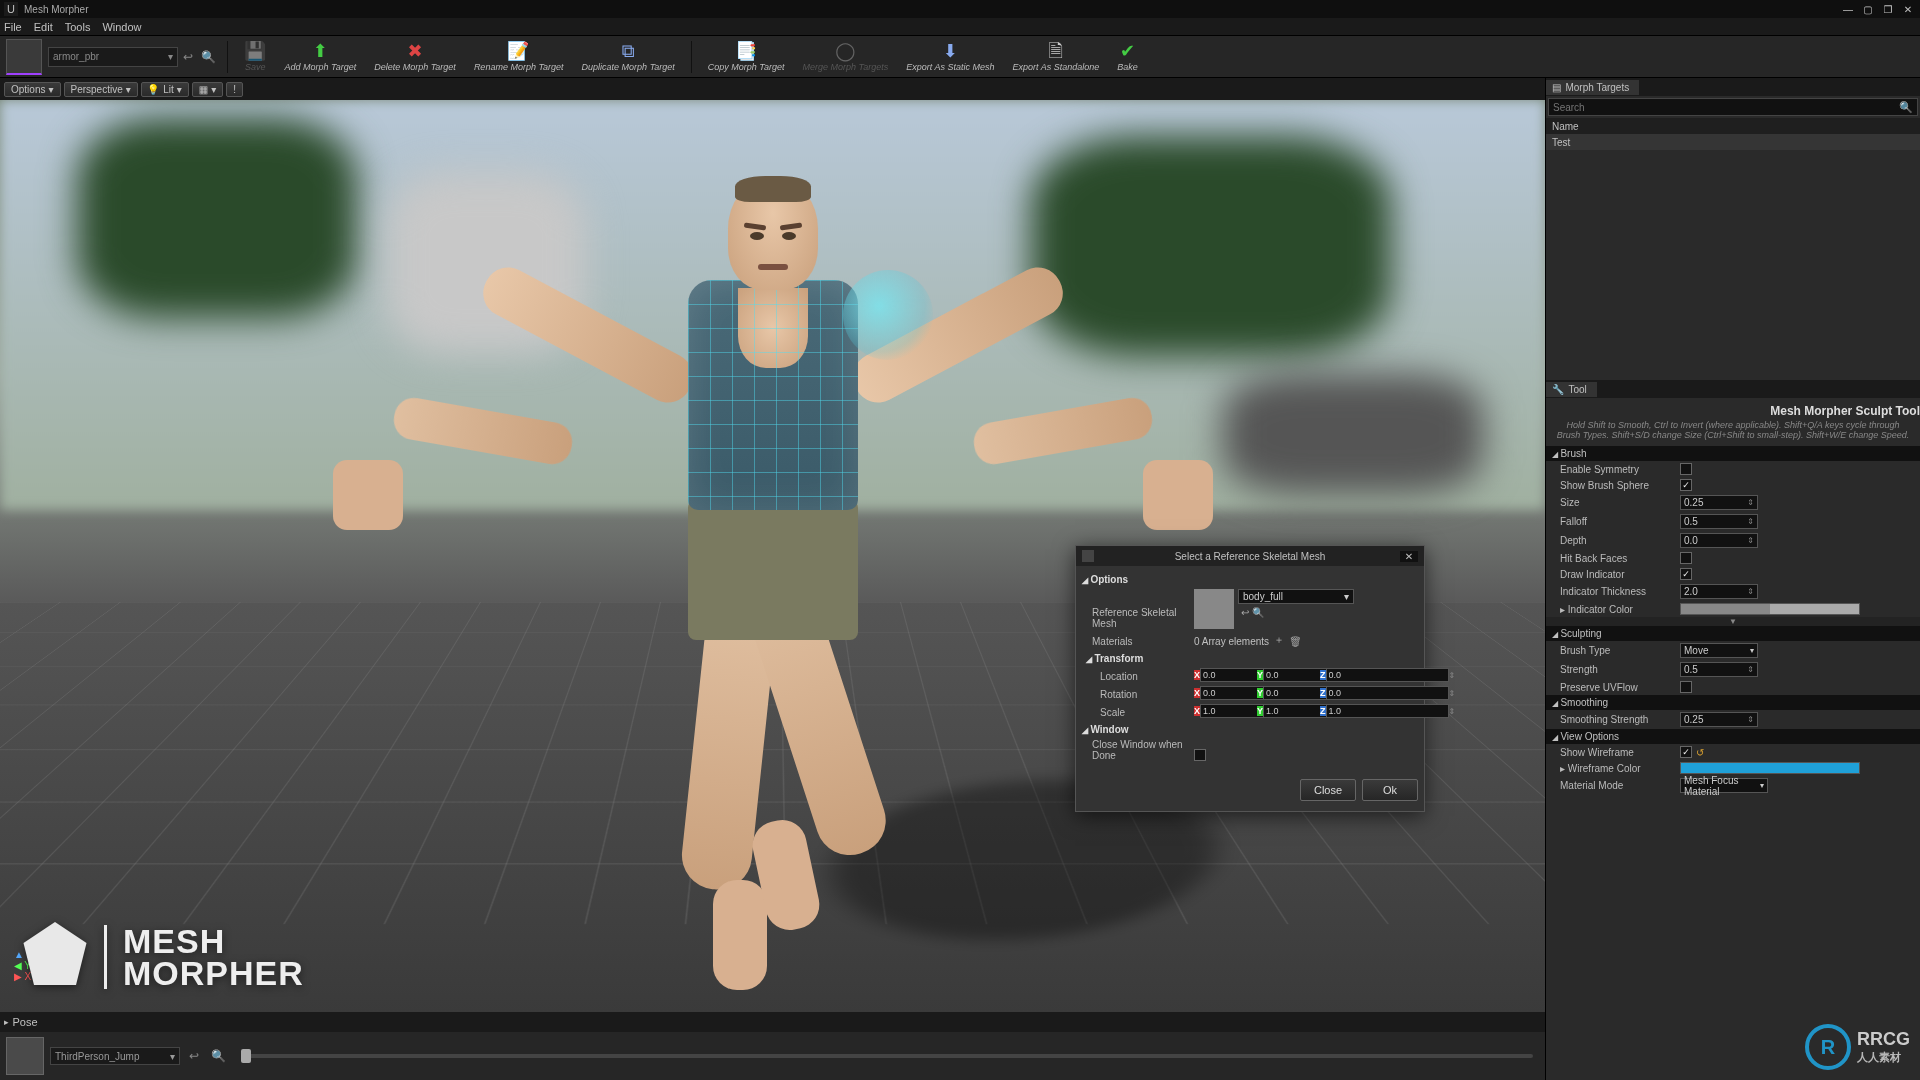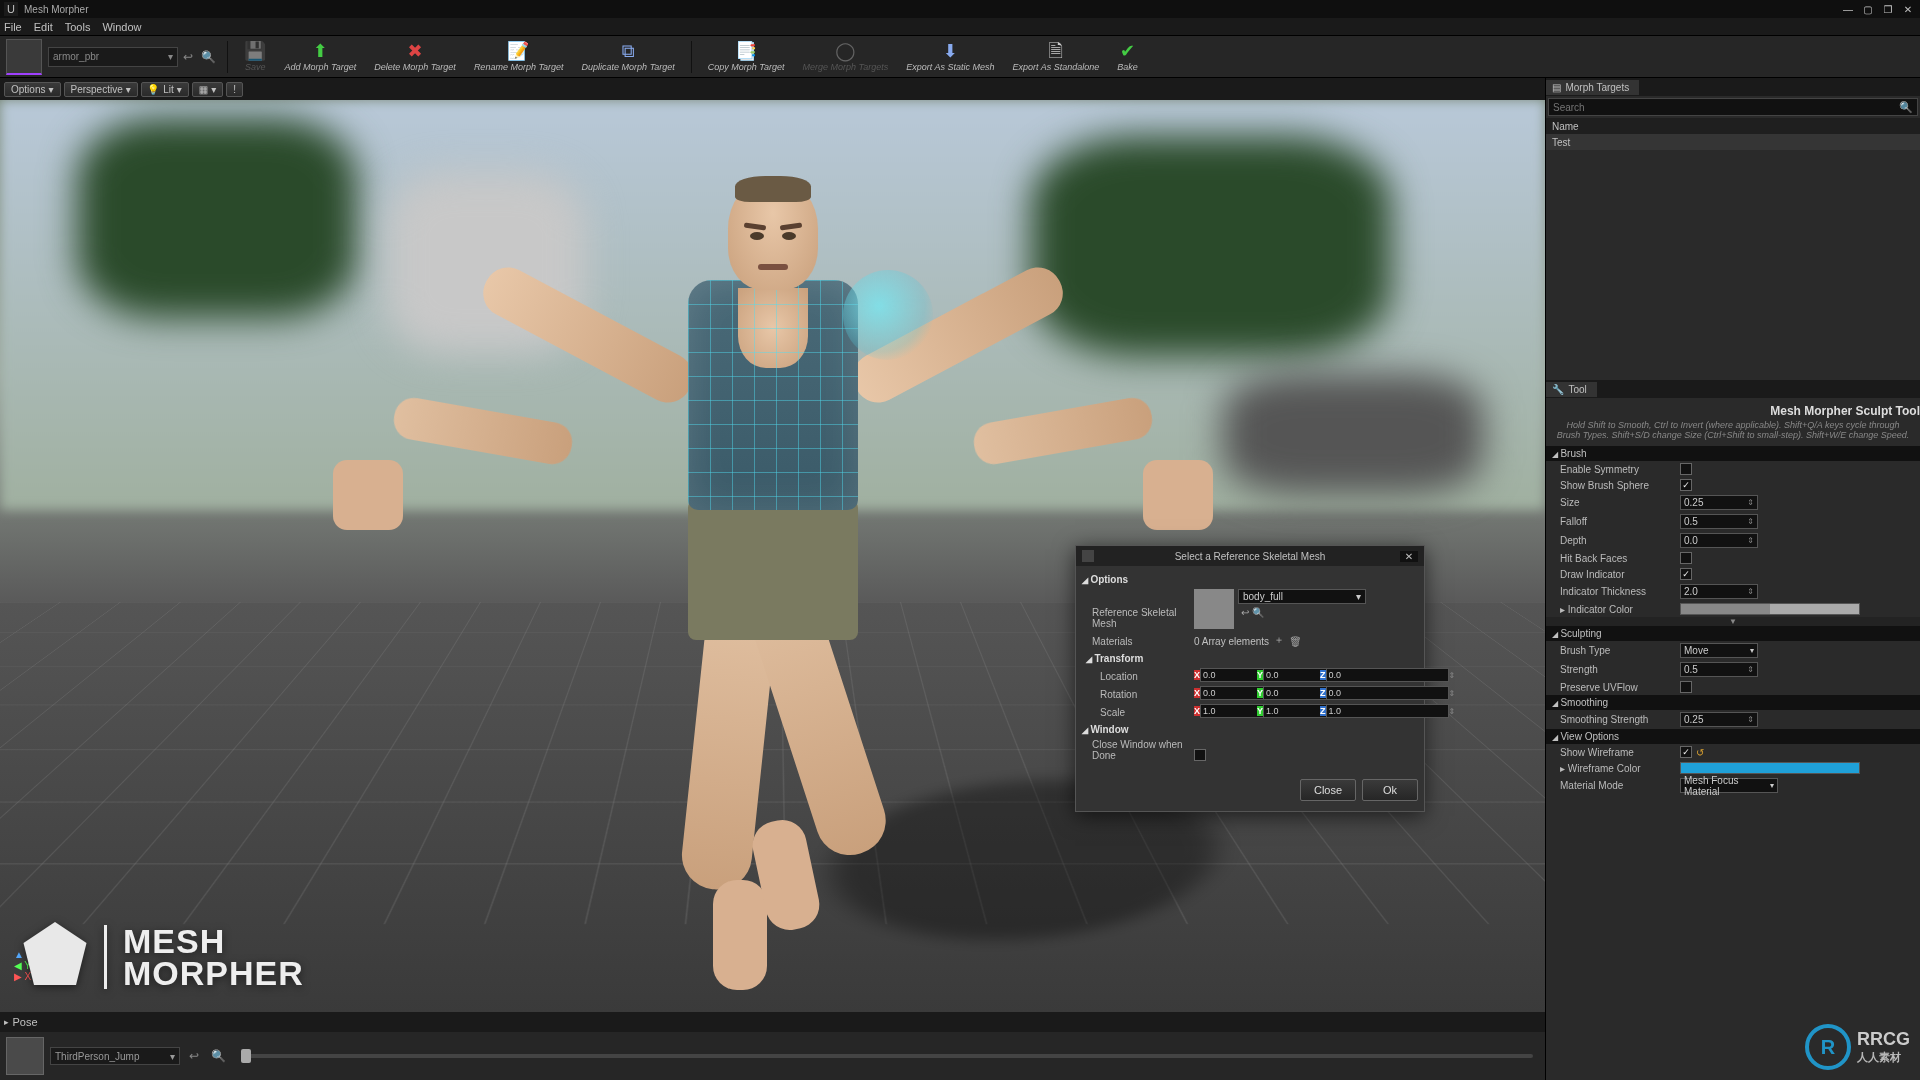--- a/index.html
+++ b/index.html
@@ -296,21 +296,21 @@
           <div class="dlg-close">✕</div>
         </div>
         <div class="dlg-body">
           <div class="dlg-section">Options</div>
           <div class="dlg-row">
             <div class="label">Reference Skeletal Mesh</div>
             <div>
               <div style="display:flex; gap:4px; align-items:flex-start;">
                 <div class="dlg-thumb"></div>
                 <div style="display:flex; flex-direction:column; gap:3px;">
-                  <div class="dlg-drop" style="width:128px">
+                  <div class="dlg-drop" style="width:116px">
                     <span>body_full</span>
                       <span class="arrow">▾</span>
                   </div>
                   <div><span class="dlg-mini-ic">↩</span><span class="dlg-mini-ic">🔍</span></div>
                 </div>
               </div>
             </div>
           </div>
           <div class="dlg-row">
             <div class="label">Materials</div>
@@ -520,21 +520,21 @@
         <div class="label">Show Wireframe</div>
         <div class="rp-check">✓</div>
         <span class="reset-ic">↺</span>
       </div>
     <div class="rp-prop">
         <div class="label">▸ <span>Wireframe Color</span></div>
         <div class="rp-color" style="background:#1fa0d8"></div>
       </div>
     <div class="rp-prop">
         <div class="label">Material Mode</div>
-        <div class="rp-drop" style="width:98px">
+        <div class="rp-drop" style="width:88px">
           <span>Mesh Focus Material</span>
           <span class="arrow">▾</span>
         </div>
       </div>
 
     <div class="rp-fill"></div>
   </div>
 </div>
 
 <div class="rrcg-logo">

